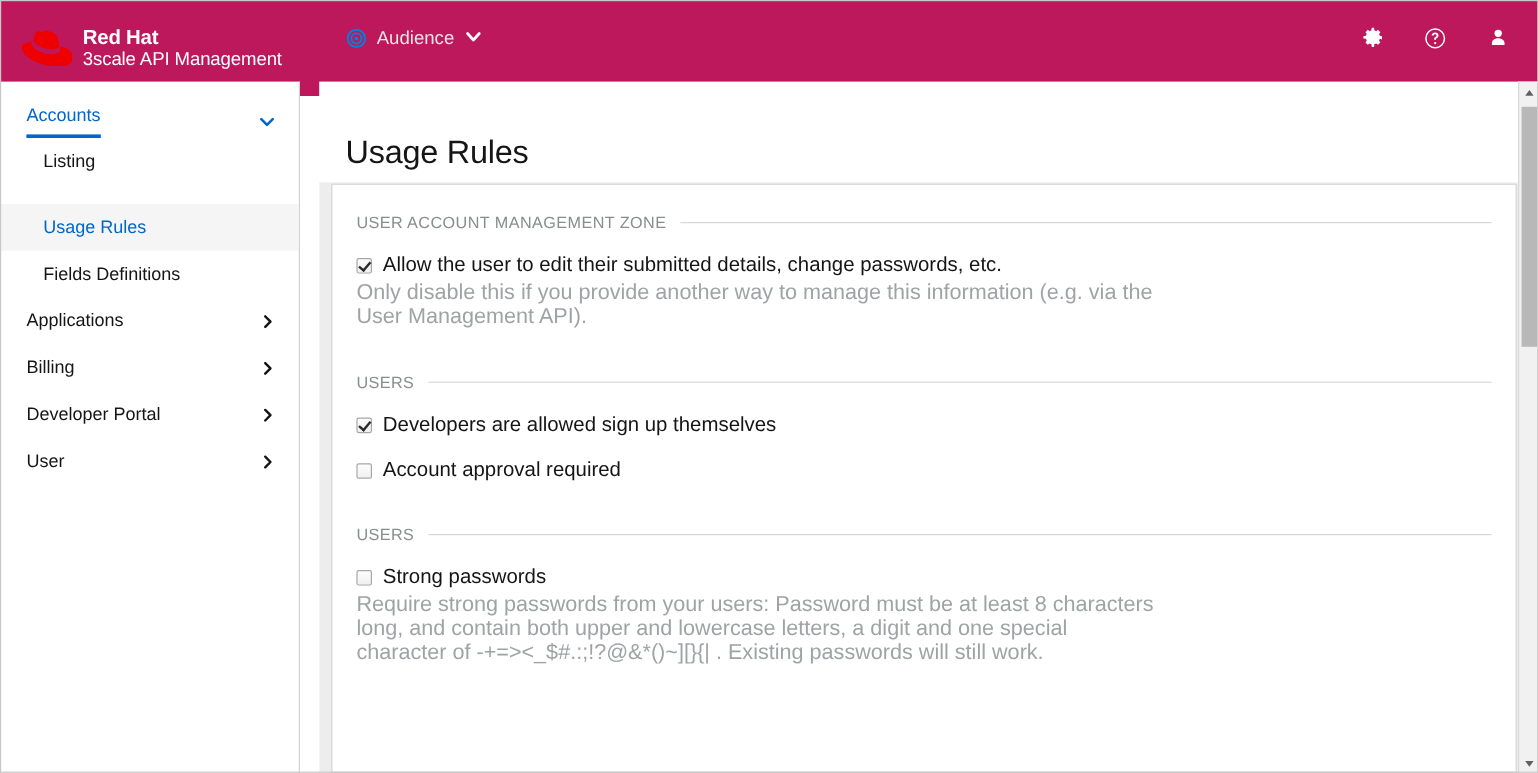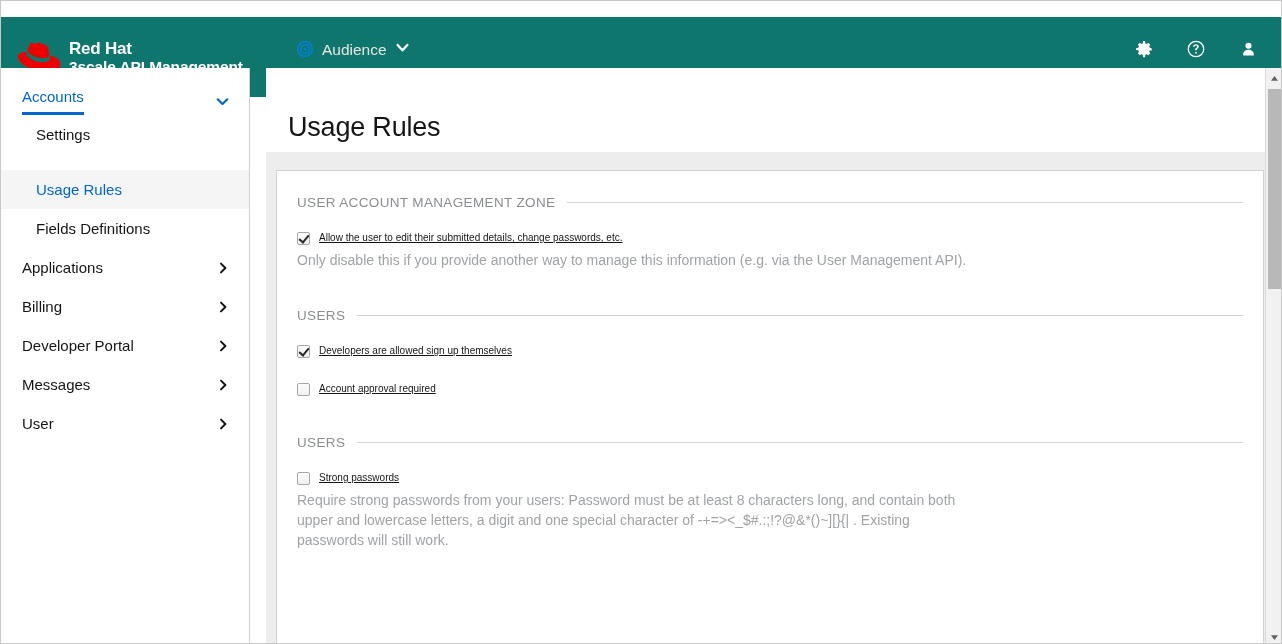--- a/index.html
+++ b/index.html
@@ -6,34 +6,34 @@
   html, body {
     margin: 0; padding: 0;
     width: 1282px; height: 644px;
     overflow: hidden;
     background: #fff;
     font-family: "Liberation Sans", sans-serif;
   }
 
   
   .masthead {
-    position: absolute; top: 17px; left: 0;
+    position: absolute; top: 0; left: 0;
     width: 1282px; height: 80px;
-    background: #0f766e;
+    background: #be185d;
     display: flex; align-items: center;
   }
   .brand {
     display: flex; align-items: center;
     margin-left: 18px;
     height: 68px;
   }
   .rh-hat { width: 42px; height: 30px; margin-right: 9px; flex: none; }
   .brand-text { display: flex; flex-direction: column; justify-content: center; line-height: 1.12; }
   .brand-line1 { color: #fff; font-size: 17px; font-weight: bold; letter-spacing: -0.2px; }
-  .brand-line2 { color: #fff; font-size: 15.5px; font-weight: bold; letter-spacing: -0.1px; }
+  .brand-line2 { color: #fff; font-size: 15.5px; font-weight: normal; letter-spacing: -0.1px; }
 
   .context-switch {
     display: flex; align-items: flex-start;
     margin-left: 54px;
     cursor: pointer;
     height: 68px;
     margin-top: 35px;
   }
   .bullseye { width: 16px; height: 16px; margin-right: 9px; flex: none; }
   .context-label { color: #e6e6e6; font-size: 15.5px; }
@@ -103,21 +103,21 @@
     overflow: hidden;
   }
   .page-title {
     font-size: 27px; color: #151515; font-weight: normal;
     padding: 26px 0 0 22px;
     letter-spacing: -0.2px;
   }
   .content-body {
     position: absolute; top: 84px; left: 0; right: 0; bottom: 0;
     background: #ededed;
-    padding: 18px 18px 0 10px;
+    padding: 1px 18px 0 10px;
   }
   .card {
     background: #fff;
     border: 1px solid #d2d2d2;
     height: 100%;
     padding: 14px 20px 0 20px;
     overflow: hidden;
   }
 
   
@@ -143,23 +143,23 @@
   }
   .cbox.checked::after {
     content: "";
     position: absolute;
     left: 3px; top: 0px;
     width: 4px; height: 8px;
     border: solid #2b2b2b;
     border-width: 0 2px 2px 0;
     transform: rotate(40deg);
   }
-  .check-label { color: #151515; font-size: 10px; line-height: 20px; cursor: pointer; text-decoration: underline; }
+  .check-label { color: #151515; font-size: 17px; line-height: 20px; cursor: pointer; }
   .help-text {
-    color: #a0a3a6; font-size: 14px; line-height: 20px;
+    color: #a0a3a6; font-size: 18px; line-height: 20px;
     margin-top: 2px; margin-bottom: 2px;
     max-width: 670px;
   }
   .gap-sm { height: 14px; }
   .gap-md { height: 26px; }
 
   
   .vscroll {
     position: absolute; top: 68px; right: 0;
     width: 17px; height: 576px;
@@ -252,21 +252,21 @@
     <div class="section-head">
       <span class="title">Accounts</span>
       <span class="chev">
         <svg viewBox="0 0 12 12" width="13" height="13" aria-hidden="true">
           <path d="M1.6 4 L6 8.4 L10.4 4" fill="none" stroke="#06c" stroke-width="2" stroke-linecap="round" stroke-linejoin="round"></path>
         </svg>
       </span>
     </div>
 
     <div class="nav-item">
-      <span>Settings</span>
+      <span>Listing</span>
     </div>
 
     <div class="nav-spacer"></div>
 
 
     <div class="nav-item active">
       <span>Usage Rules</span>
     </div>
 
     <div class="nav-item">
@@ -293,28 +293,20 @@
 
     <div class="nav-item top-level">
       <span>Developer Portal</span>
       <span class="chev-right">
         <svg viewBox="0 0 12 12" width="12" height="12" aria-hidden="true">
           <path d="M4 1.6 L8.4 6 L4 10.4" fill="none" stroke="#151515" stroke-width="2" stroke-linecap="round" stroke-linejoin="round"></path>
         </svg>
       </span>
     </div>
 
-    <div class="nav-item top-level">
-      <span>Messages</span>
-      <span class="chev-right">
-        <svg viewBox="0 0 12 12" width="12" height="12" aria-hidden="true">
-          <path d="M4 1.6 L8.4 6 L4 10.4" fill="none" stroke="#151515" stroke-width="2" stroke-linecap="round" stroke-linejoin="round"></path>
-        </svg>
-      </span>
-    </div>
 
     <div class="nav-item top-level">
       <span>User</span>
       <span class="chev-right">
         <svg viewBox="0 0 12 12" width="12" height="12" aria-hidden="true">
           <path d="M4 1.6 L8.4 6 L4 10.4" fill="none" stroke="#151515" stroke-width="2" stroke-linecap="round" stroke-linejoin="round"></path>
         </svg>
       </span>
     </div>
   </nav>

